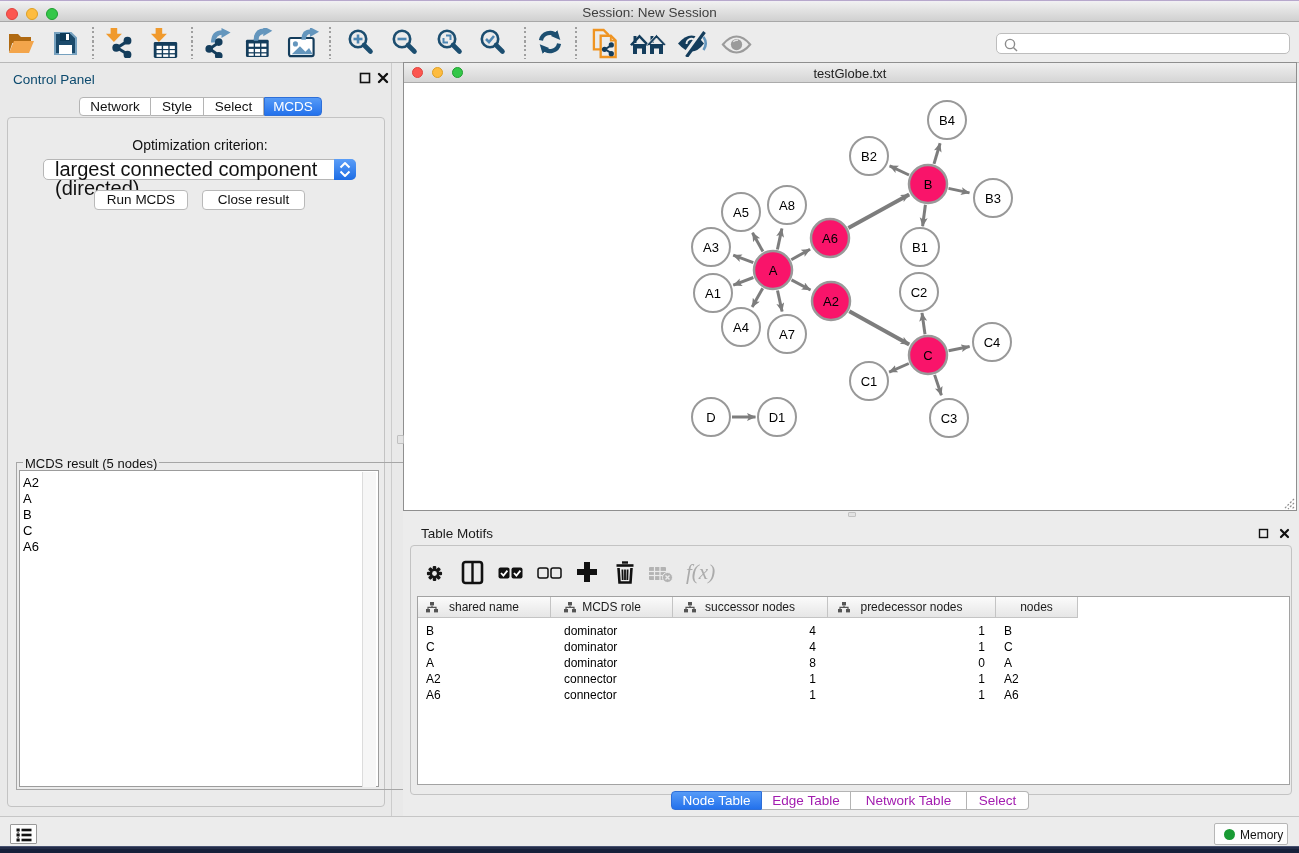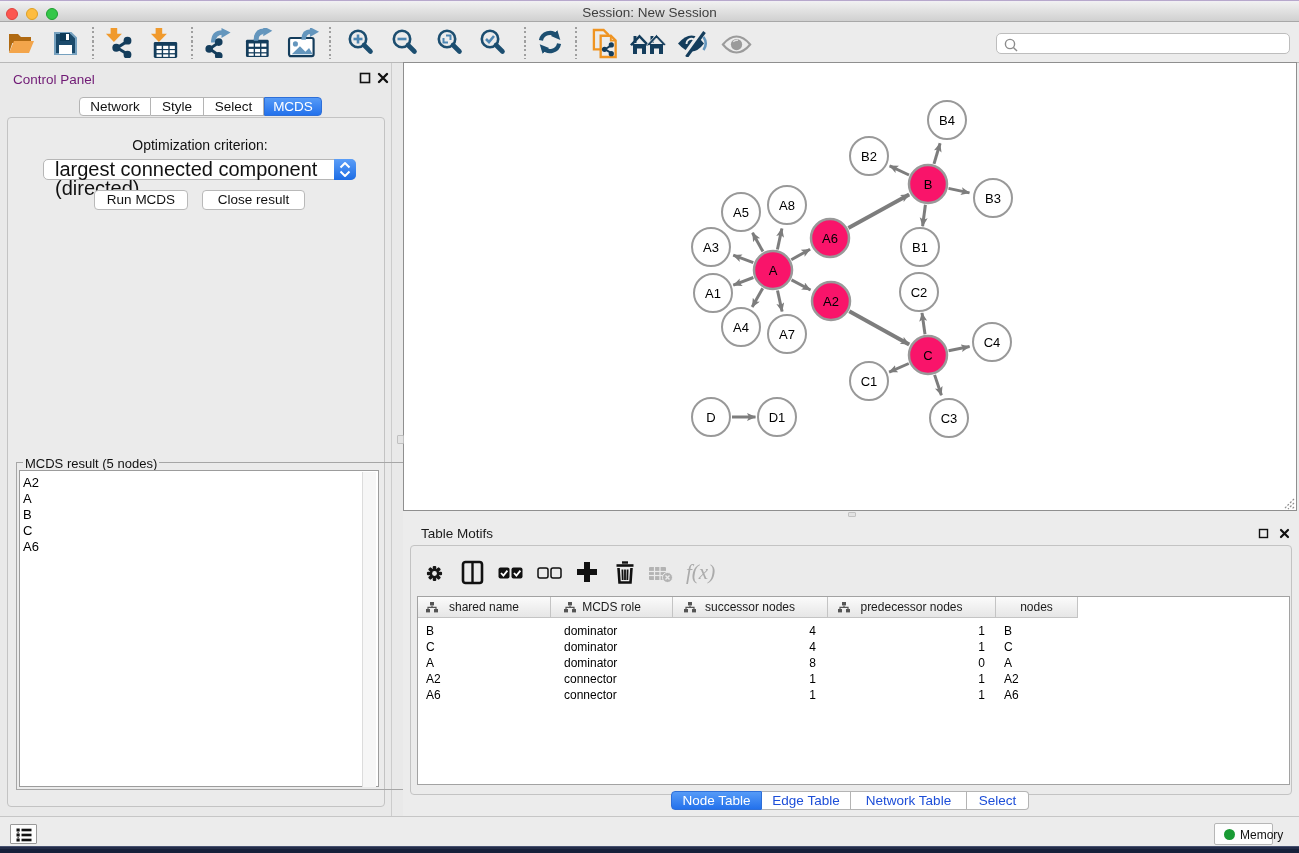--- a/index.html
+++ b/index.html
@@ -22,21 +22,21 @@
   border-bottom:1px solid #b8b8b8; }
 .tsep { position:absolute; top:4px; height:32px; width:2px;
   background:repeating-linear-gradient(#9f9f9f 0 2px, rgba(0,0,0,0) 2px 4.5px); }
 .ticon { position:absolute; }
 #search { position:absolute; left:996px; top:10px; width:294px; height:21px;
   background:#fff; border:1px solid #bdbdbd; border-radius:5px; }
 
 
 #leftpanel { left:0; top:63px; width:403px; height:753px; background:#e9e9e9; }
 #lp-border { position:absolute; left:391px; top:0; width:1px; height:753px; background:#cccccc; }
-#cp-title { position:absolute; left:13px; top:9px; font-size:13.5px; color:#701a75; }
+#cp-title { position:absolute; left:13px; top:9px; font-size:13.5px; color:#0c4a6e; }
 .winbtn { position:absolute; top:9px; font-size:12px; color:#111; }
 #cp-inner { position:absolute; left:7px; top:54px; width:378px; height:690px;
   background:#ebebeb; border:1px solid #c3c3c3; border-radius:4px; }
 .tabs { position:absolute; top:34px; left:79px; height:19px; display:flex; font-size:13.5px; }
 .tab { background:#fff; border:1px solid #b4b4b4; border-left:none; color:#111;
   display:flex; align-items:center; justify-content:center; }
 .tab.first { border-left:1px solid #b4b4b4; border-radius:4px 0 0 4px; }
 .tab.sel { background:linear-gradient(#569bf7,#2371ec); border:1px solid #2e6fd8;
   color:#fff; border-radius:0 4px 4px 0; }
 #opt-label { position:absolute; left:14px; width:372px; top:74px; text-align:center;
@@ -84,32 +84,32 @@
   background:#ebebeb; border:1px solid #c3c3c3; border-radius:4px; }
 #tbl { position:absolute; left:14px; top:85px; width:873px; height:189px;
   background:#fff; border:1px solid #a2a2a2; }
 .hcell { position:absolute; top:0; height:21px; background:linear-gradient(#fbfbfb,#e6e6e6);
   border-right:1px solid #c4c4c4; border-bottom:1px solid #c4c4c4;
   font-size:12px; color:#1a1a1a; display:flex; align-items:center; justify-content:center; }
 .hico { position:absolute; left:6px; top:5px; }
 .trow { position:absolute; left:0; width:100%; height:16px; font-size:12px; color:#000; }
 .trow span { position:absolute; top:1px; }
 #tabs2 { position:absolute; left:268px; top:280px; height:19px; display:flex; font-size:13.5px; }
-.tab2 { background:#fff; border:1px solid #b4b4b4; border-left:none; color:#1d4ed8;
+.tab2 { background:#fff; border:1px solid #b4b4b4; border-left:none; color:#a21caf;
   display:flex; align-items:center; justify-content:center; }
 .tab2.sel { background:linear-gradient(#569bf7,#2371ec); border:1px solid #2e6fd8;
   color:#fff; border-radius:4px 0 0 4px; }
 .tab2.last { border-radius:0 4px 4px 0; }
 
 
 #statusline { left:0; top:816px; width:1299px; height:1px; background:#c6c6c6; }
 #statusbar { left:0; top:817px; width:1299px; height:29px; background:#ececec; }
 #listbtn { position:absolute; left:10px; top:7px; width:27px; height:20px;
   background:#fdfdfd; border:1px solid #999; border-radius:1px; }
-#membtn { position:absolute; left:1214px; top:6px; width:59px; height:22px;
+#membtn { position:absolute; left:1214px; top:6px; width:74px; height:22px;
   background:#fdfdfd; border:1px solid #b6b6b6; border-radius:2px; font-size:13px; color:#111; }
 #memdot { position:absolute; left:9px; top:5px; width:11px; height:11px;
   border-radius:50%; background:#189a33; }
 #memtext { position:absolute; left:25px; top:4px; font-size:12px; }
 #desktop { left:0; top:846px; width:1299px; height:7px; background:linear-gradient(#465170 0 1px, #232c49 1px 3px, #16203a 3px 100%); }
 </style>
 </head>
 <body>
 <div id="topline" class="abs"></div>
 <div id="titlebar" class="abs">
@@ -322,20 +322,26 @@
         <div class="row">A</div>
         <div class="row">B</div>
         <div class="row">C</div>
         <div class="row">A6</div>
       <div id="mcds-scroll"></div>
     </div>
   </div>
 </div>
 
 <div id="netwin" class="abs">
+  <div id="net-title">
+    <div class="slight" id="nr"></div>
+      <div class="slight" id="ny"></div>
+      <div class="slight" id="ng"></div>
+    <div class="title">testGlobe.txt</div>
+  </div>
   <svg id="graph" width="892" height="427" viewBox="0 0 892 427">
     <defs>
       <marker id="arr" markerWidth="11" markerHeight="9" refX="8.5" refY="4" orient="auto" markerUnits="userSpaceOnUse">
         <path d="M0,0 L9,4 L0,8 L2,4 Z" fill="#7d7d7d"></path>
       </marker>
     </defs>
     <g stroke="#7d7d7d" stroke-width="3" marker-end="url(#arr)">
       <line x1="358.9" y1="168.6" x2="348.5" y2="149.8"></line>
       <line x1="373.4" y1="166.5" x2="377.9" y2="145.5"></line>
       <line x1="349.3" y1="179.7" x2="329.2" y2="172.2"></line>

